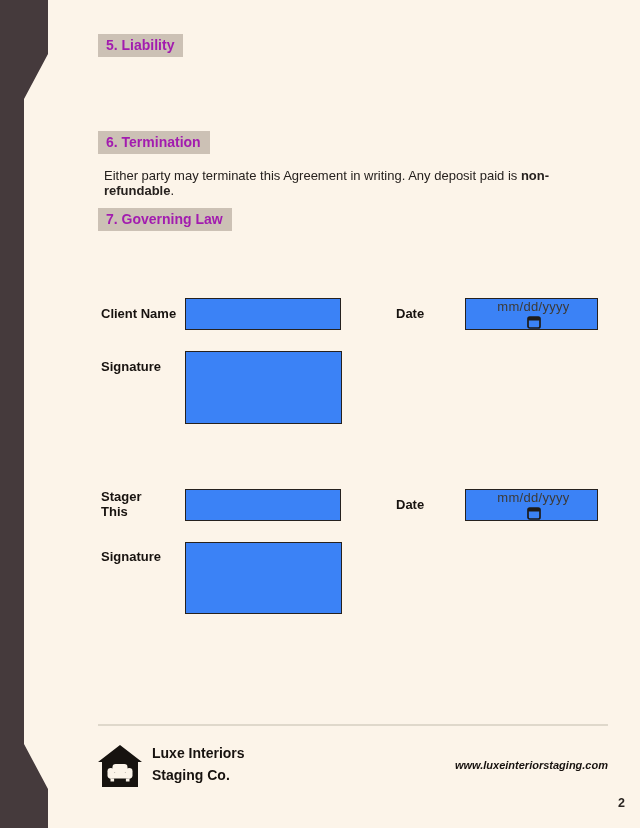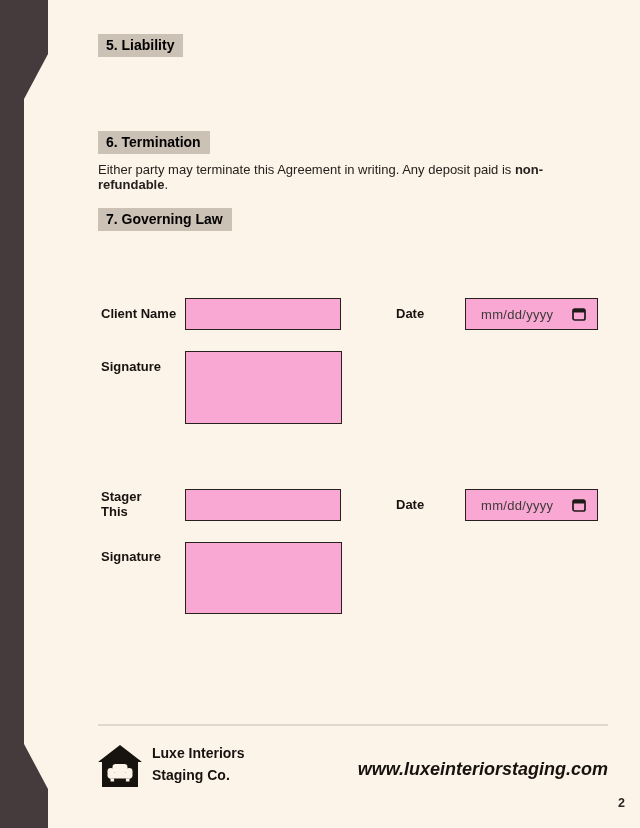--- a/index.html
+++ b/index.html
@@ -5,36 +5,36 @@
   html,body{margin:0;padding:0;background:#ffffff;}
   .page{
     position:relative;width:640px;height:828px;overflow:hidden;
     background:#FCF4E9;
     font-family:"Liberation Sans",sans-serif;
     color:#26211E;
   }
   .accent-svg{position:absolute;left:0;top:0;display:block;}
   .sec-heading{
     position:absolute;left:98px;display:inline-block;
-    background:#CCC1B5;color:#000000;
+    background:#CCC1B5;color:#a21caf;
     font-weight:700;font-size:14px;line-height:15px;
     padding:4px 9px 4px 8px;white-space:nowrap;
   }
   .para{
     position:absolute;left:98px;width:494px;
     font-size:13px;line-height:15.2px;color:#26211E;
   }
   .b{font-weight:700;}
   .flabel{
     position:absolute;font-size:13px;font-weight:700;
     color:#17120F;line-height:14.5px;
   }
   .tbox{
-    position:absolute;background:#f9a8d4;
-    border:1.5px solid #26211E;box-sizing:border-box;
+    position:absolute;background:#3b82f6;
+    border:1.5px solid #26211E;box-sizing:border-box;flex-direction:column;
   }
   input.tbox{
     font-family:"Liberation Sans",sans-serif;font-size:13px;
     padding:0 8px;outline:none;border-radius:0;
   }
   .date-box{
     display:flex;align-items:center;justify-content:space-between;
     padding:0 11px 0 15px;cursor:text;
   }
   .date-ph{font-size:13px;color:#3D3A37;letter-spacing:0.3px;}
@@ -44,40 +44,40 @@
     position:absolute;left:98px;top:724px;width:510px;height:1.5px;
     background:#DFD8CB;
   }
   .logo-svg{position:absolute;left:98px;top:745px;display:block;}
   .brand{
     position:absolute;left:152px;top:742px;
     font-size:14px;font-weight:700;line-height:22px;color:#17120F;
   }
   .website{
     position:absolute;right:32px;top:759px;
-    font-size:18px;font-weight:700;font-style:italic;color:#17120F;
+    font-size:11px;font-weight:700;font-style:italic;color:#17120F;
   }
   .pagenum{
     position:absolute;left:618px;top:796px;
     font-size:12.5px;font-weight:700;color:#2A2522;
   }
 </style>
 </head>
 <body>
 
 <div class="page">
 
   <svg class="accent-svg" width="48" height="828" viewBox="0 0 48 828">
     <polygon points="0,0 48,0 48,54 24,99 24,744 48,789 48,828 0,828" fill="#453A3C"></polygon>
   </svg>
 
   <div class="sec-heading" style="top:34px;">5. Liability</div>
 
   <div class="sec-heading" style="top:131px;">6. Termination</div>
-  <p class="para" style="top:162px;margin:0;"><span>Either party may terminate this Agreement in writing. Any deposit paid is </span><span class="b">non-refundable</span><span>.</span></p>
+  <p class="para" style="top:162px;margin:6px;"><span>Either party may terminate this Agreement in writing. Any deposit paid is </span><span class="b">non-refundable</span><span>.</span></p>
 
   <div class="sec-heading" style="top:208px;">7. Governing Law</div>
 
   <div class="flabel" style="left:101px;top:307px;">Client Name</div>
   <input type="text" class="tbox" style="left: 185px; top: 298px; width: 156px; height: 32px;" aria-label="Client Name" value="">
   <div class="flabel" style="left:396px;top:307px;">Date</div>
   <div class="tbox date-box" style="left:465px;top:298px;width:133px;height:32px;">
     <span class="date-ph">mm/dd/yyyy</span>
     <svg class="cal-icon" width="14" height="14" viewBox="0 0 14 14">
       <rect x="1" y="2" width="12" height="11" rx="1.8" fill="none" stroke="#1E1A17" stroke-width="1.7"></rect>

